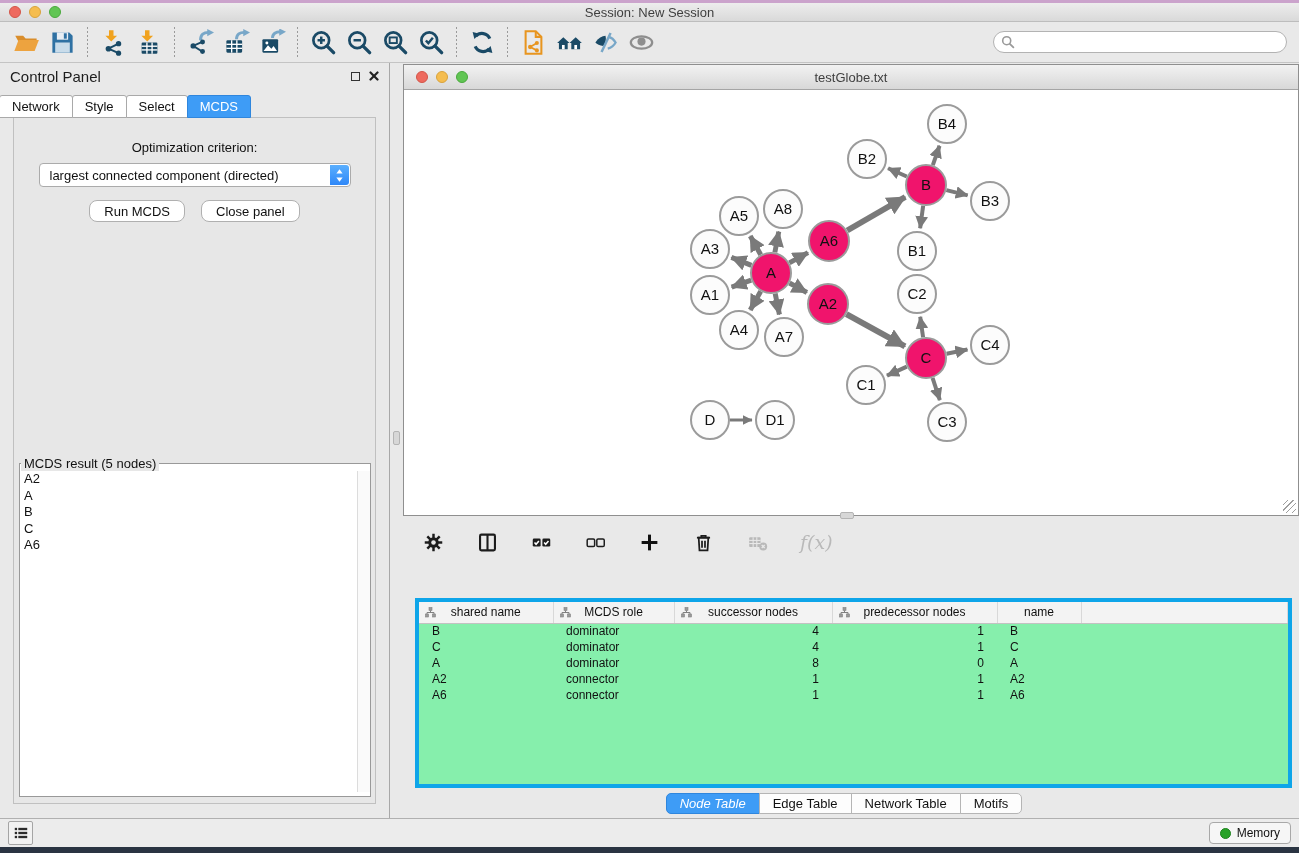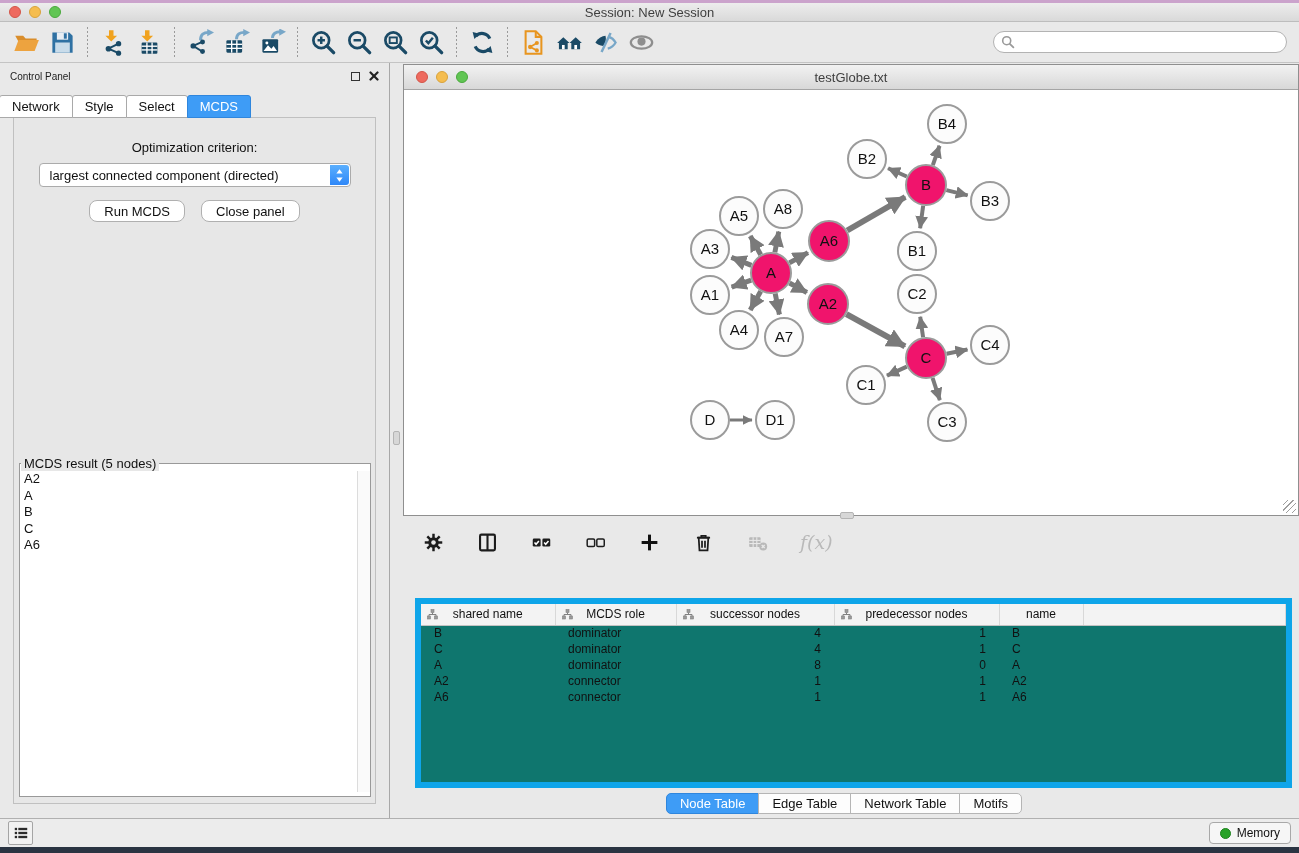--- a/index.html
+++ b/index.html
@@ -26,21 +26,21 @@
   .tb-sep { width:1px; height:30px; margin:0 7px; background-image:linear-gradient(#9a9a9a 40%, transparent 0); background-size:1px 4px; }
   .search-wrap { margin-left:auto; margin-right:4px; position:relative; }
   .search-wrap input { width:294px; height:22px; border:1px solid #b3b3b3; border-radius:11px; background:#fff; padding:0 10px 0 25px; font-size:12px; outline:none; }
   .search-glyph { position:absolute; left:8px; top:4px; }
 
   .main { display:flex; height:755px; }
 
   
   .control-panel { width:390px; border-right:1px solid #a8a8a8; background:#e9e9e9; position:relative; flex:none; }
   .cp-header { height:26px; display:flex; align-items:center; padding:0 10px; }
-  .panel-title { font-size:10px; color:#1d1d1d; }
+  .panel-title { font-size:15px; color:#1d1d1d; }
   .panel-winbtns { margin-left:auto; display:flex; gap:9px; align-items:center; }
   .float-box { width:9px; height:9px; border:1.5px solid #333; display:inline-block; }
   .cp-tabs { position:absolute; top:32px; left:0; right:0; display:flex; z-index:2; }
   .cp-tab { font-size:13px; padding:3px 12px; background:#fff; border:1px solid #a9a9a9; margin-left:-1px; border-radius:3px 3px 0 0; color:#111; cursor:default; }
   .cp-tab.active { background:#3e9cf6; border-color:#2f86dd; color:#fff; }
   .cp-content { position:absolute; top:54px; left:13px; right:13px; bottom:14px; background:#e7e7e7; border:1px solid #c0c0c0; }
   .opt-label { text-align:center; margin-top:22px; font-size:13px; color:#111; }
   .criterion-select { width:312px; height:24px; margin:8px auto 0; background:#fff; border:1px solid #ababab; border-radius:4px; position:relative; display:flex; align-items:center; font-size:13px; padding-left:10px; color:#111; }
   .stepper { position:absolute; right:1px; top:1px; bottom:1px; width:19px; border-radius:0 3px 3px 0; background:linear-gradient(#5aaffe,#2e87f8); display:flex; align-items:center; justify-content:center; }
   .cp-buttons { display:flex; justify-content:center; gap:16px; margin-top:13px; }
@@ -63,30 +63,30 @@
   .vthumb { position:absolute; left:3px; top:368px; width:7px; height:14px; background:#d7d7d7; border:1px solid #b4b4b4; border-radius:2px; }
   .hthumb { position:absolute; left:450px; top:449px; width:14px; height:7px; background:#d7d7d7; border:1px solid #b4b4b4; border-radius:2px; }
 
   
   .table-panel { position:absolute; left:0; right:0; top:457px; bottom:0; background:#e9e9e9; }
   .tp-header { height:24px; display:flex; align-items:center; padding:0 14px 0 30px; }
   .tp-toolbar { height:44px; display:flex; align-items:center; padding-left:32px; gap:32px; }
   .tp-toolbar .ti { width:22px; height:22px; display:flex; align-items:center; justify-content:center; }
   .tp-toolbar svg { width:21px; height:21px; }
   .fx { font-family:"DejaVu Serif", serif; font-style:italic; font-size:19px; color:#b9b9b9; }
-  .tbl-wrap { position:absolute; left:25px; right:7px; top:78px; bottom:30px; background:#0f766e; border:6px solid #0ea5e9; overflow:hidden; }
+  .tbl-wrap { position:absolute; left:25px; right:7px; top:78px; bottom:30px; background:#86efac; border:4px solid #0ea5e9; overflow:hidden; }
   table.data { border-collapse:collapse; width:100%; table-layout:fixed; }
   table.data th { height:21px; background:#f3f3f3; border-right:1px solid #d8d8d8; border-bottom:1px solid #c2c2c2; font-weight:normal; font-size:12px; color:#111; position:relative; text-align:center; }
   table.data th .th-icon { position:absolute; left:6px; top:5px; }
   table.data td { height:16px; font-size:12px; color:#111; padding:0 13px; white-space:nowrap; overflow:hidden; }
   .tp-tabs { position:absolute; bottom:4px; left:0; right:0; display:flex; justify-content:center; }
   .ft-tab { font-size:13px; height:21px; line-height:19px; padding:0 13px; background:#fdfdfd; border:1px solid #b5b5b5; margin-left:-1px; color:#111; cursor:default; }
   .ft-tab:first-child { border-radius:5px 0 0 5px; }
   .ft-tab:last-child { border-radius:0 5px 5px 0; }
-  .ft-tab.active { background:#3e9cf6; border-color:#2f86dd; color:#fff; }
+  .ft-tab.active { background:#3e9cf6; border-color:#2f86dd; color:#fff;font-style:italic; }
 
   
   .statusbar { position:absolute; left:0; right:0; bottom:6px; height:29px; background:#ececec; border-top:1px solid #b0b0b0; display:flex; align-items:center; padding:0 8px; }
   .list-btn { width:25px; height:24px; background:#f2f2f2; border:1px solid #a5a5a5; border-radius:2px; display:flex; align-items:center; justify-content:center; }
   .memory-btn { margin-left:auto; height:22px; background:#f6f6f6; border:1px solid #a8a8a8; border-radius:4px; display:flex; align-items:center; gap:6px; padding:0 10px; font-size:12px; color:#111; }
   .mem-dot { width:11px; height:11px; border-radius:50%; background:#28a228; border:1px solid #1d821d; }
 </style>
 </head>
 <body>
 

